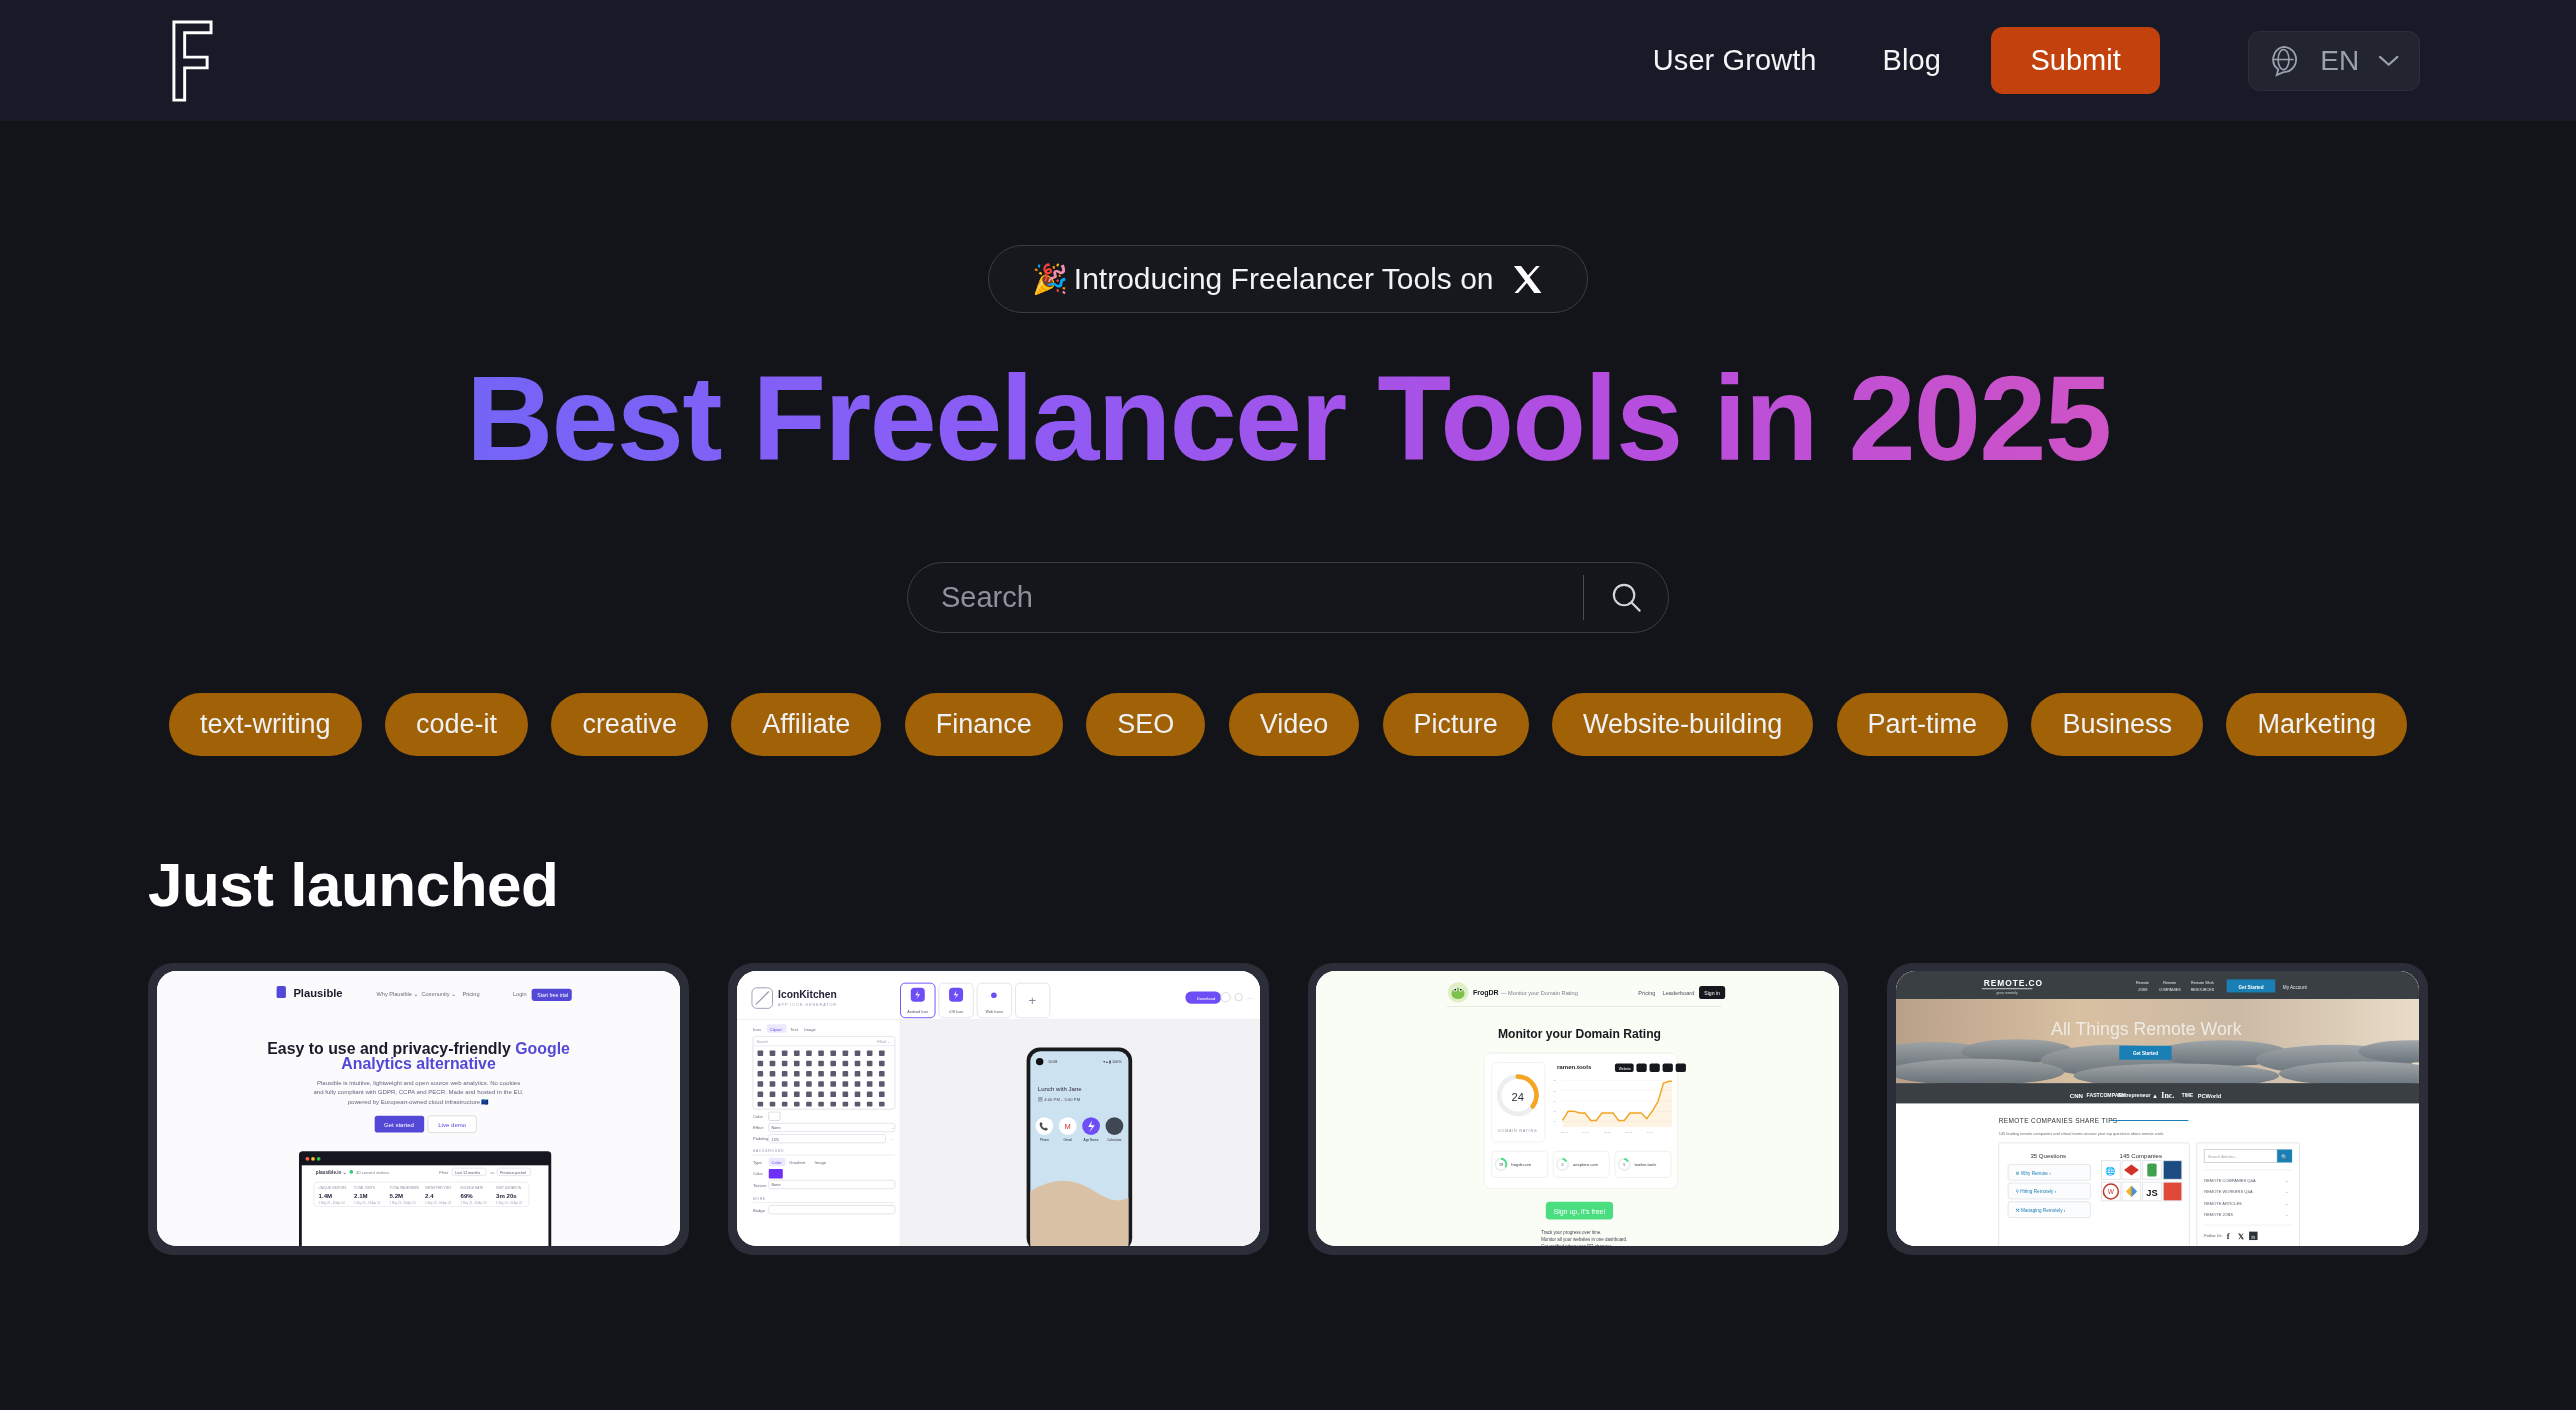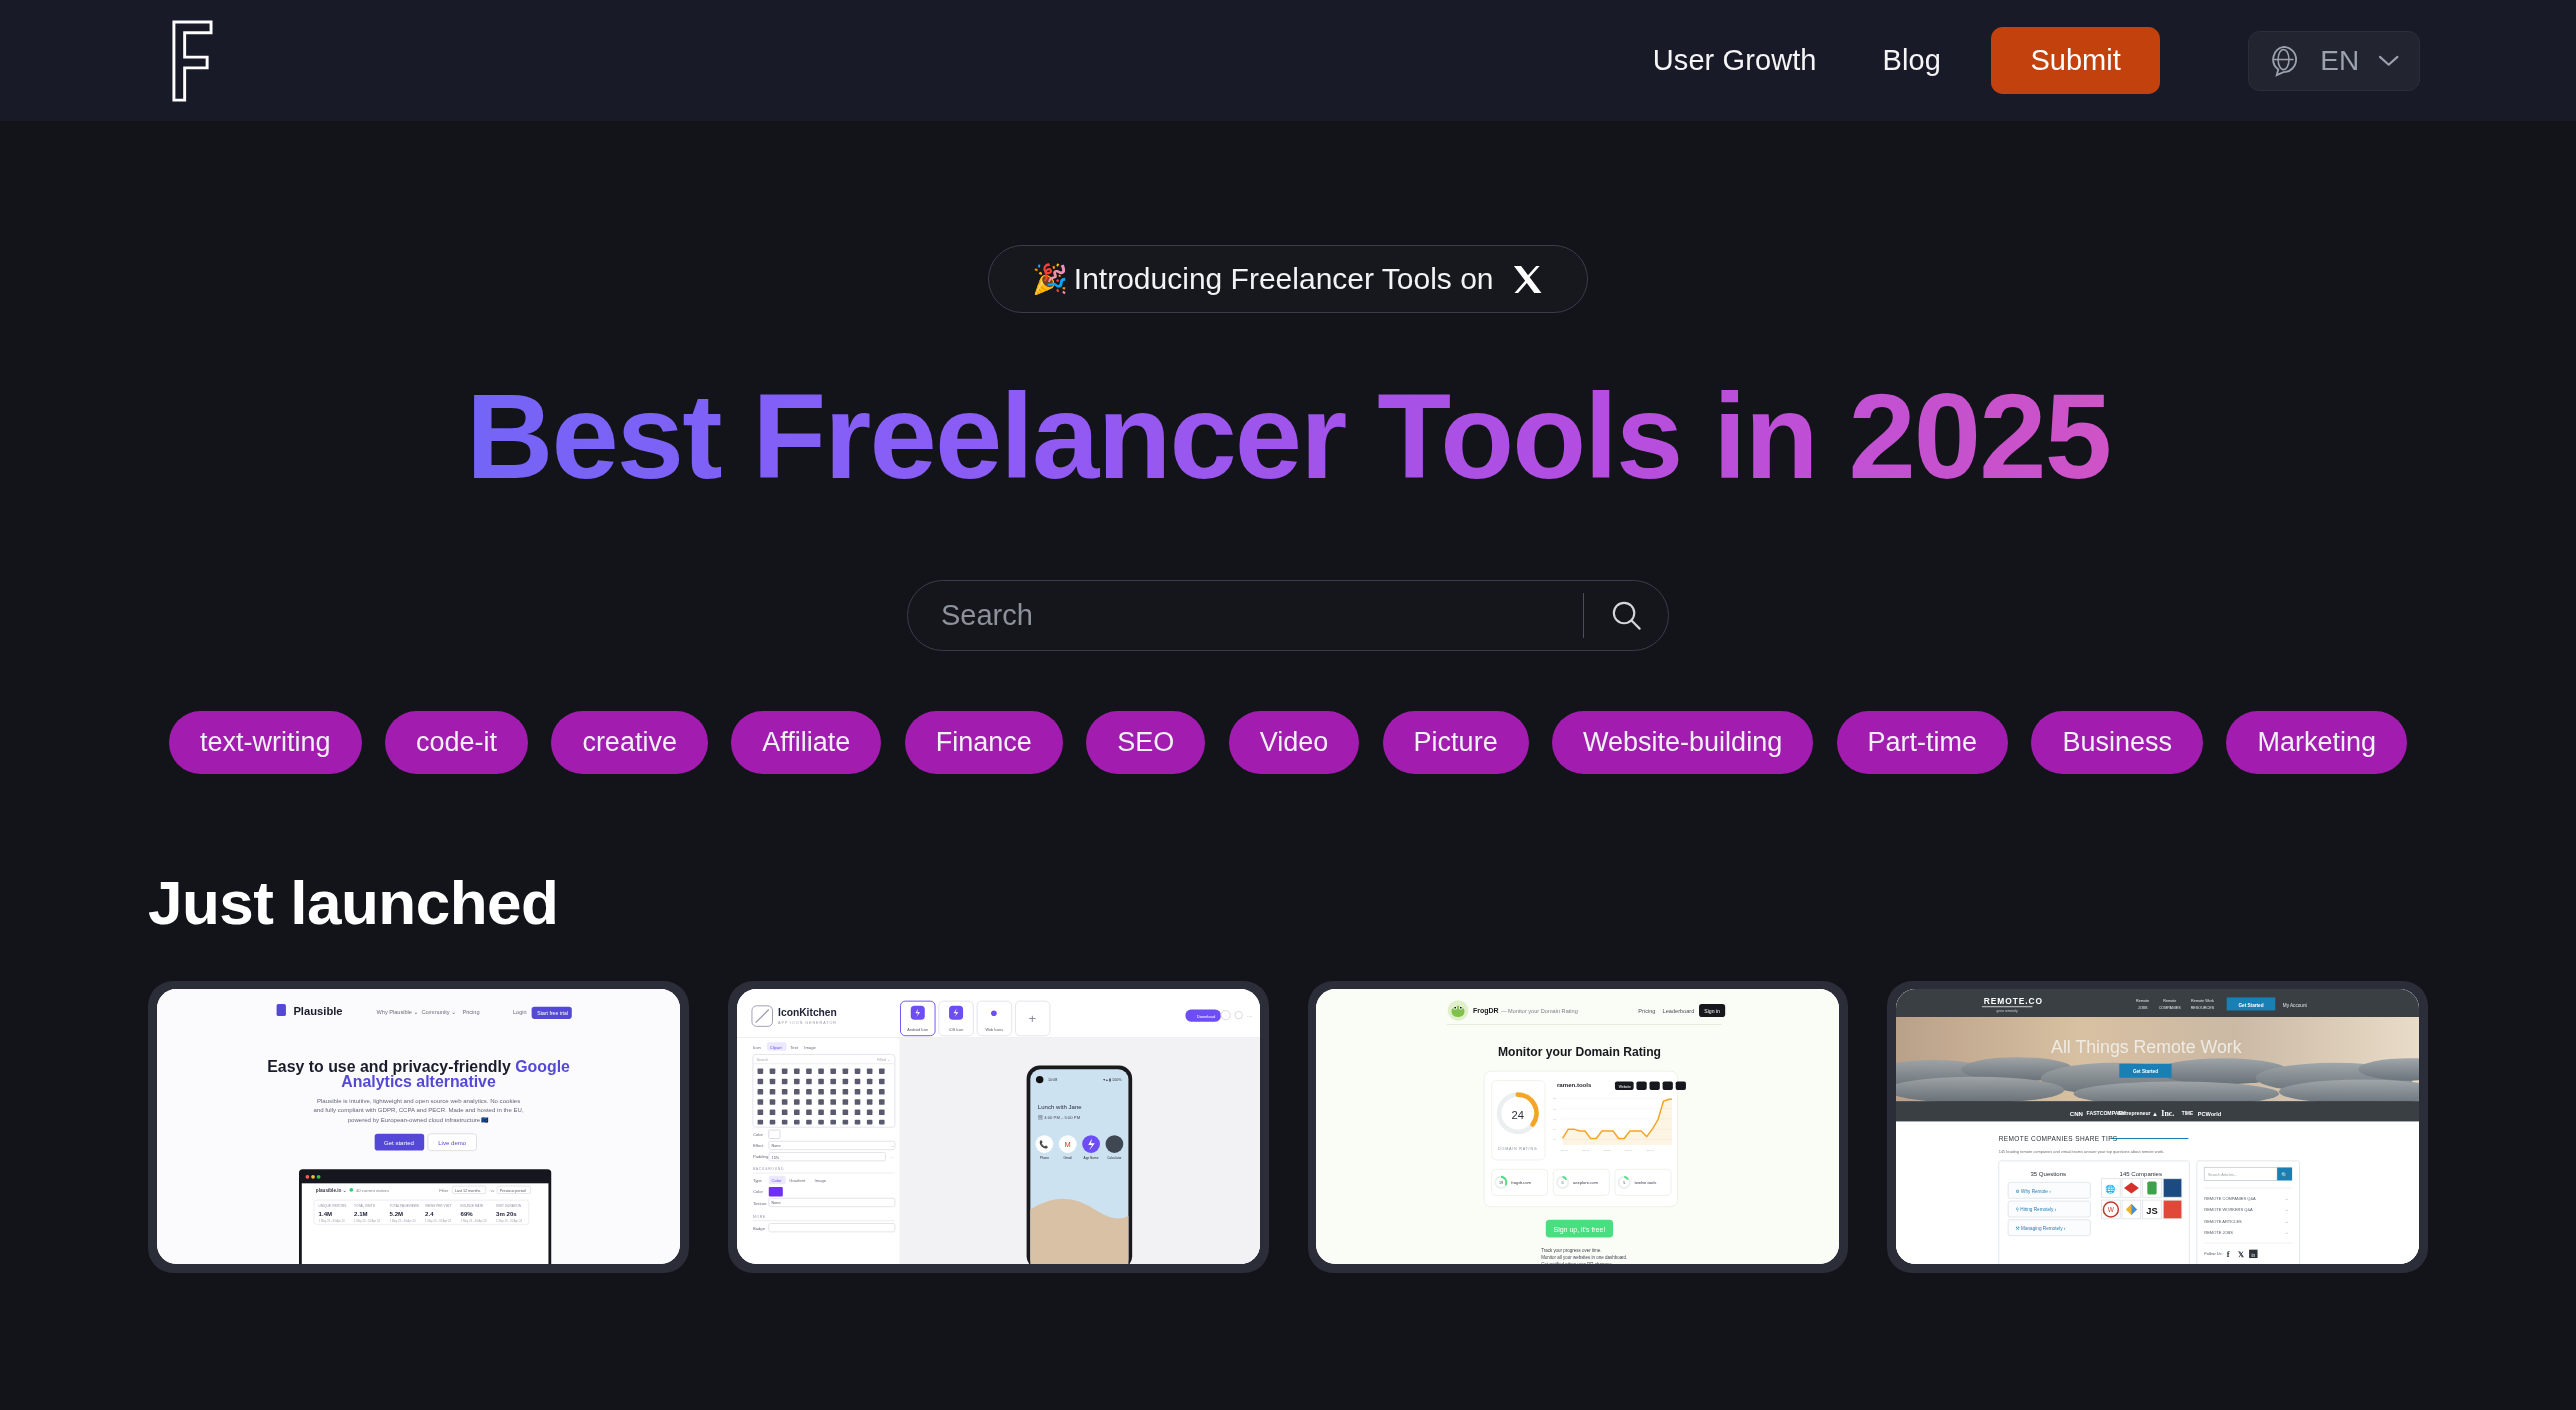--- a/index.html
+++ b/index.html
@@ -79,21 +79,21 @@
     padding: 0 43px;
     background: #17181e;
     cursor: pointer;
     text-decoration: none;
   }
   .announce .emoji { font-size: 29px; line-height: 1; margin-right: 5.8px; }
   .announce .txt { color: #f2f3f5; font-size: 30px; white-space: nowrap; }
   .x-logo { width: 33px; height: 33px; margin-left: 17.5px; display: block; }
 
   .title {
-    margin-top: 58px;
+    margin-top: 40px;
     font-size: 121px;
     font-weight: 700;
     letter-spacing: -1.9px;
     line-height: 1.08;
     background: linear-gradient(90deg,#5f6df6 0%, #8b5cf6 38%, #b44de0 62%, #e659ae 100%);
     -webkit-background-clip: text;
     background-clip: text;
     color: transparent;
     -webkit-text-fill-color: transparent;
   }
@@ -143,21 +143,21 @@
   .tags {
     display: flex;
     justify-content: center;
     align-items: center;
     gap: 23.4px;
     margin-top: 60px;
     padding: 0 136px;
     flex-wrap: nowrap;
   }
   .tag {
-    background: #a21caf;
+    background: #a16207;
     color: #f0f1f4;
     border: none;
     border-radius: 974px;
     height: 63px;
     padding: 0 31px;
     font-size: 27px;
     font-family: inherit;
     cursor: pointer;
     white-space: nowrap;
     display: flex;

